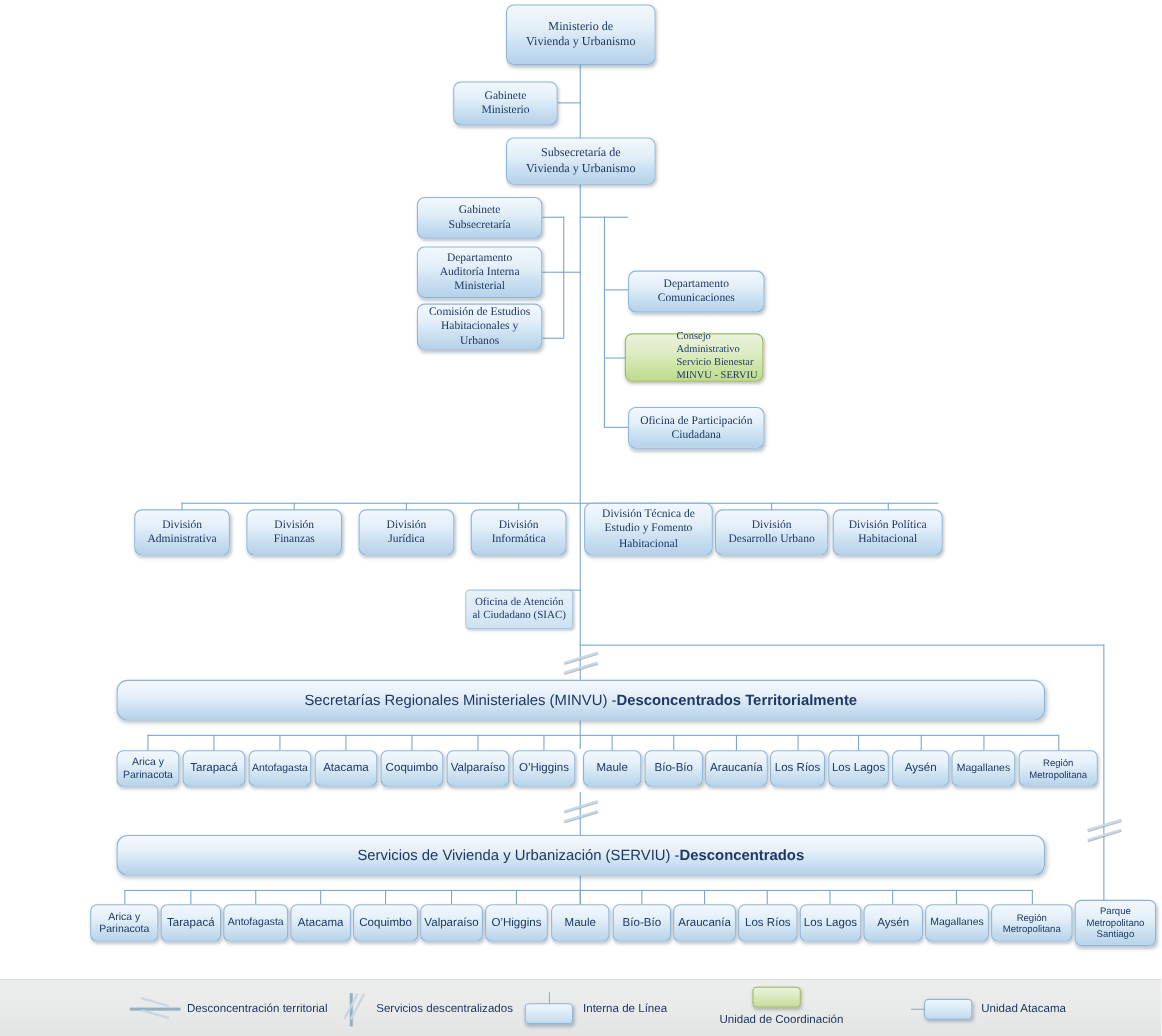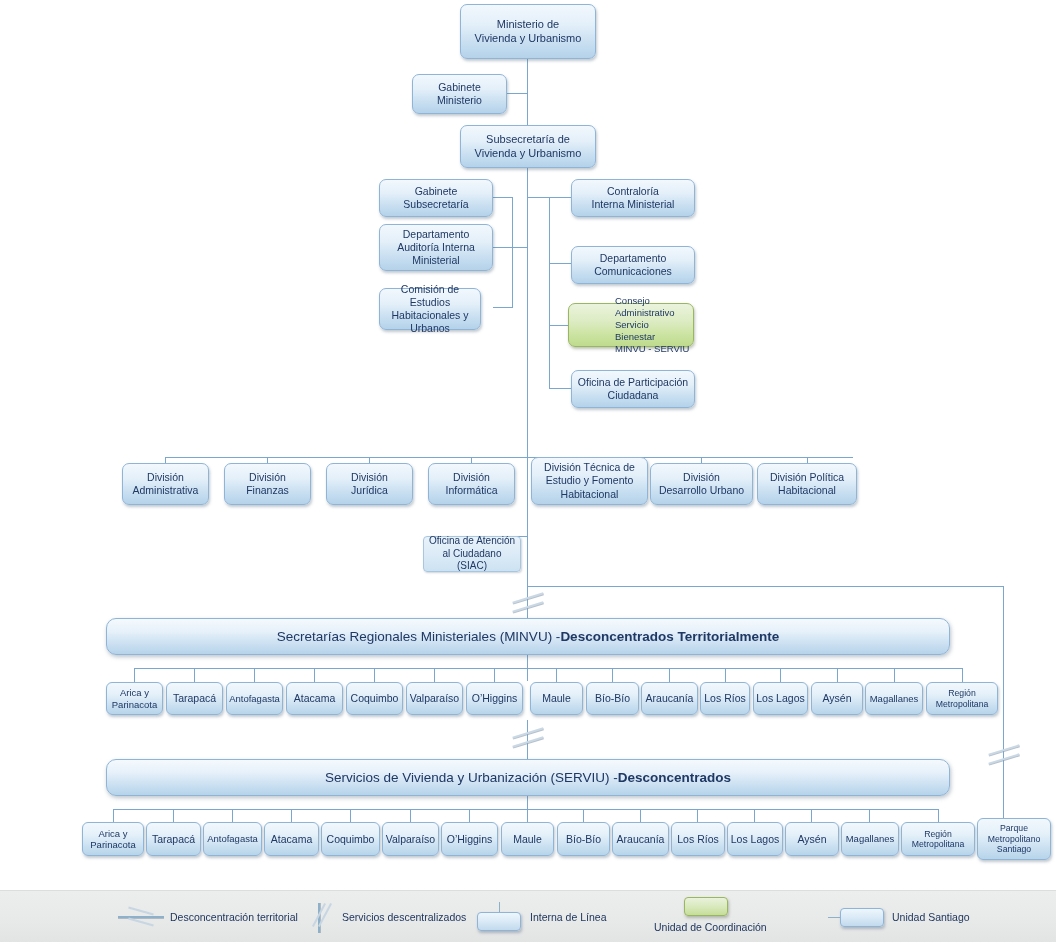--- a/index.html
+++ b/index.html
@@ -25,20 +25,21 @@
     display:flex;align-items:center;justify-content:center;
     text-align:center;
     border:1px solid #8fb4d6;
     border-radius:7px;
     background:linear-gradient(to bottom,#f2f8fd 0%,#e3eff9 38%,#cfe3f3 62%,#b4d2ea 100%);
     box-shadow:1px 2px 3px rgba(90,110,130,.38);
     font-size:10.5px;
     line-height:1.25;
     color:#1f3864;
     padding:2px 3px;
+    font-family:Liberation Serif, serif;
   }
   .box span{display:block;width:100%;}
 
   
   .lvl1{font-size:11px;}
 
   
   .box.green{
     border:1px solid #9ab661;
     background:linear-gradient(to bottom,#eaf3dc 0%,#ddecc4 40%,#cde4a4 70%,#bedb8d 100%);
@@ -182,27 +183,24 @@
   <div class="box lvl1" style="left:460px;top:125px;width:136px;height:43px;">
     <span>Subsecretaría de<br>Vivienda y Urbanismo</span>
   </div>
 
   <div class="box" style="left:379px;top:179px;width:114px;height:38px;">
     <span>Gabinete<br>Subsecretaría</span>
   </div>
   <div class="box" style="left:379px;top:224px;width:114px;height:47px;">
     <span>Departamento<br>Auditoría Interna<br>Ministerial</span>
   </div>
-  <div class="box" style="left:379px;top:288px;width:102px;height:42px;">
+  <div class="box" style="left:379px;top:276px;width:114px;height:42px;">
     <span>Comisión de Estudios<br>Habitacionales y<br>Urbanos</span>
   </div>
 
-  <div class="box" style="left:571px;top:179px;width:124px;height:38px;">
-    <span>Contraloría<br>Interna Ministerial</span>
-  </div>
   <div class="box" style="left:571px;top:246px;width:124px;height:38px;">
     <span>Departamento<br>Comunicaciones</span>
   </div>
   <div class="box green" style="left:568px;top:303px;width:126px;height:44px;font-size:9.5px;padding-left:46px;">
     <span>Consejo Administrativo<br>Servicio Bienestar<br>MINVU - SERVIU</span>
   </div>
   <div class="box" style="left:571px;top:370px;width:124px;height:38px;">
     <span>Oficina de Participación<br>Ciudadana</span>
   </div>
 
@@ -403,16 +401,16 @@
       <span class="lgbox green" style="position:absolute;left:1px;top:6px;"></span>
     </span>
     <span class="lgtxt">Unidad de Coordinación</span>
   </div>
 
   <div class="lgitem" style="left:828px;">
     <span class="lgicon" style="width:58px;">
       <i class="lgstem" style="left:0;top:15px;width:12px;height:1px;"></i>
       <span class="lgbox" style="position:absolute;left:12px;top:6px;"></span>
     </span>
-    <span class="lgtxt">Unidad Santiago</span>
+    <span class="lgtxt">Unidad Atacama</span>
   </div>
 
 </div>
 
 </body></html>

